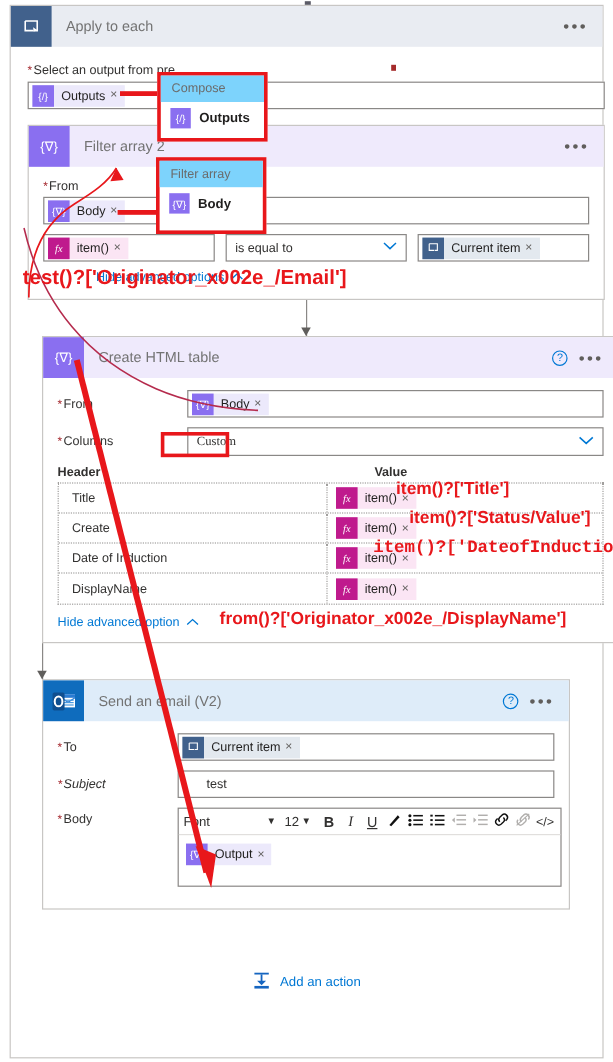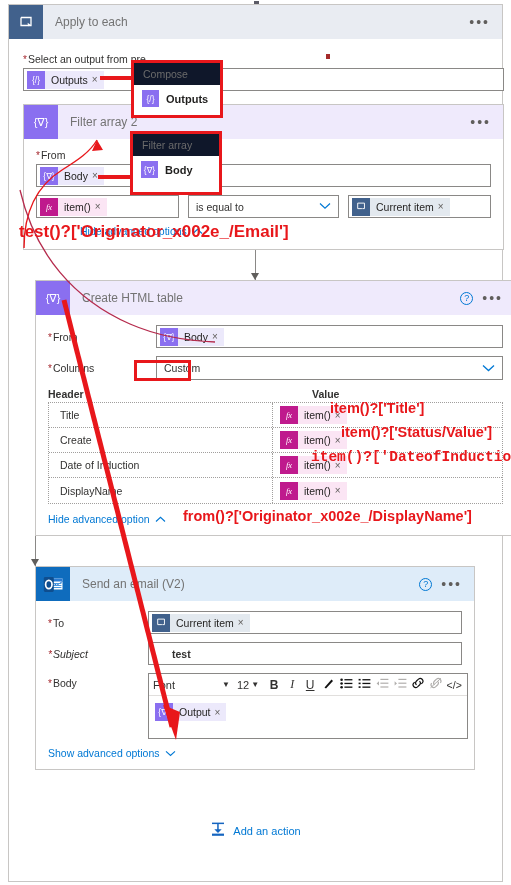--- a/index.html
+++ b/index.html
@@ -107,21 +107,21 @@
                margin-top:52px; color:#0078d4; font-size:11px; cursor:pointer; }
 
   
   #overlay { position:absolute; inset:0; pointer-events:none; }
   .redtext { position:absolute; color:#e8171b; font-weight:bold;
              font-family:"Liberation Sans", sans-serif; white-space:nowrap; }
   .redbox { position:absolute; border:3px solid #e8171b; }
 
   
   .popup { position:absolute; border:3px solid #e8171b; background:#ffffff; }
-  .popup .phead { background:#0f172a; color:#6b6b6b; font-size:10.5px;
+  .popup .phead { background:#7dd3fc; color:#6b6b6b; font-size:10.5px;
                   padding:5px 8px 5px 9px; }
   .popup .pitem { display:flex; align-items:center; padding:5px 8px 6px 8px; gap:7px; }
   .popup .pitem .pico { width:17px; height:17px; background:#8a6ff0; color:#fff;
                         font-size:8.5px; display:flex; align-items:center; justify-content:center; }
   .popup .pitem .plab { font-size:11px; font-weight:bold; color:#201f1e; }
   .redconn { position:absolute; background:#e8171b; }
 
   .topdot { position:absolute; background:#5b5b66; }
 </style>
 </head>
@@ -242,21 +242,21 @@
               </span>
             </div>
           </div>
         </div>
 
         <div class="row">
           <div class="lbl">
             <span class="req">*</span><span>Columns</span>
           </div>
           <div class="ctl">
-            <div class="selbox" style="height:24px;">
+            <div class="selbox" style="height:24px;font-family:Liberation Serif, serif;">
               <span>Custom</span>
               <span class="chev">
                 <svg width="13" height="8" viewBox="0 0 13 8">
                     <path d="M1 1.5 L6.5 6.5 L12 1.5" fill="none" stroke="#0078d4" stroke-width="1.3"></path>
                   </svg>
               </span>
             </div>
           </div>
         </div>
 
@@ -360,21 +360,21 @@
               </span>
             </div>
           </div>
         </div>
 
         <div class="row">
           <div class="lbl" style="width:100px; flex:0 0 100px;font-style:italic;">
             <span class="req">*</span><span>Subject</span>
           </div>
           <div class="ctl">
-            <div class="inputbox" style="padding-left:23px;font-weight:bold;">
+            <div class="inputbox" style="padding-left:23px;">
               <span style="font-size:10.5px;">test</span>
             </div>
           </div>
         </div>
 
         <div class="row" style="align-items:flex-start;">
           <div class="lbl" style="width:100px; flex:0 0 100px; padding-top:4px;">
             <span class="req">*</span><span>Body</span>
           </div>
           <div class="ctl">
@@ -451,28 +451,20 @@
                 <span class="token">
                   <span class="tico purple">{∇}</span>
                   <span class="tlabel">Output</span>
                   <span class="tx">×</span>
                 </span>
               </div>
             </div>
           </div>
         </div>
 
-        <div style="margin-top:2px; display:flex; align-items:center; gap:5px;">
-          <span class="linklike">Show advanced options</span>
-          <span>
-            <svg width="11" height="7" viewBox="0 0 11 7">
-                <path d="M1 1.3 L5.5 5.5 L10 1.3" fill="none" stroke="#0078d4" stroke-width="1.1"></path>
-              </svg>
-          </span>
-        </div>
       </div>
     </div>
 
     <div id="addaction">
       <span>
         <svg width="16" height="15" viewBox="0 0 16 15">
           <rect x="2" y="0.6" width="12" height="1.5" fill="#1565c0"></rect>
           <rect x="7.2" y="2" width="1.5" height="6.3" fill="#1565c0"></rect>
           <path d="M4.3 7.3 L8 11 L11.7 7.3 z" fill="#1565c0"></path>
           <rect x="2" y="11.6" width="12" height="2.2" fill="#1565c0"></rect>

